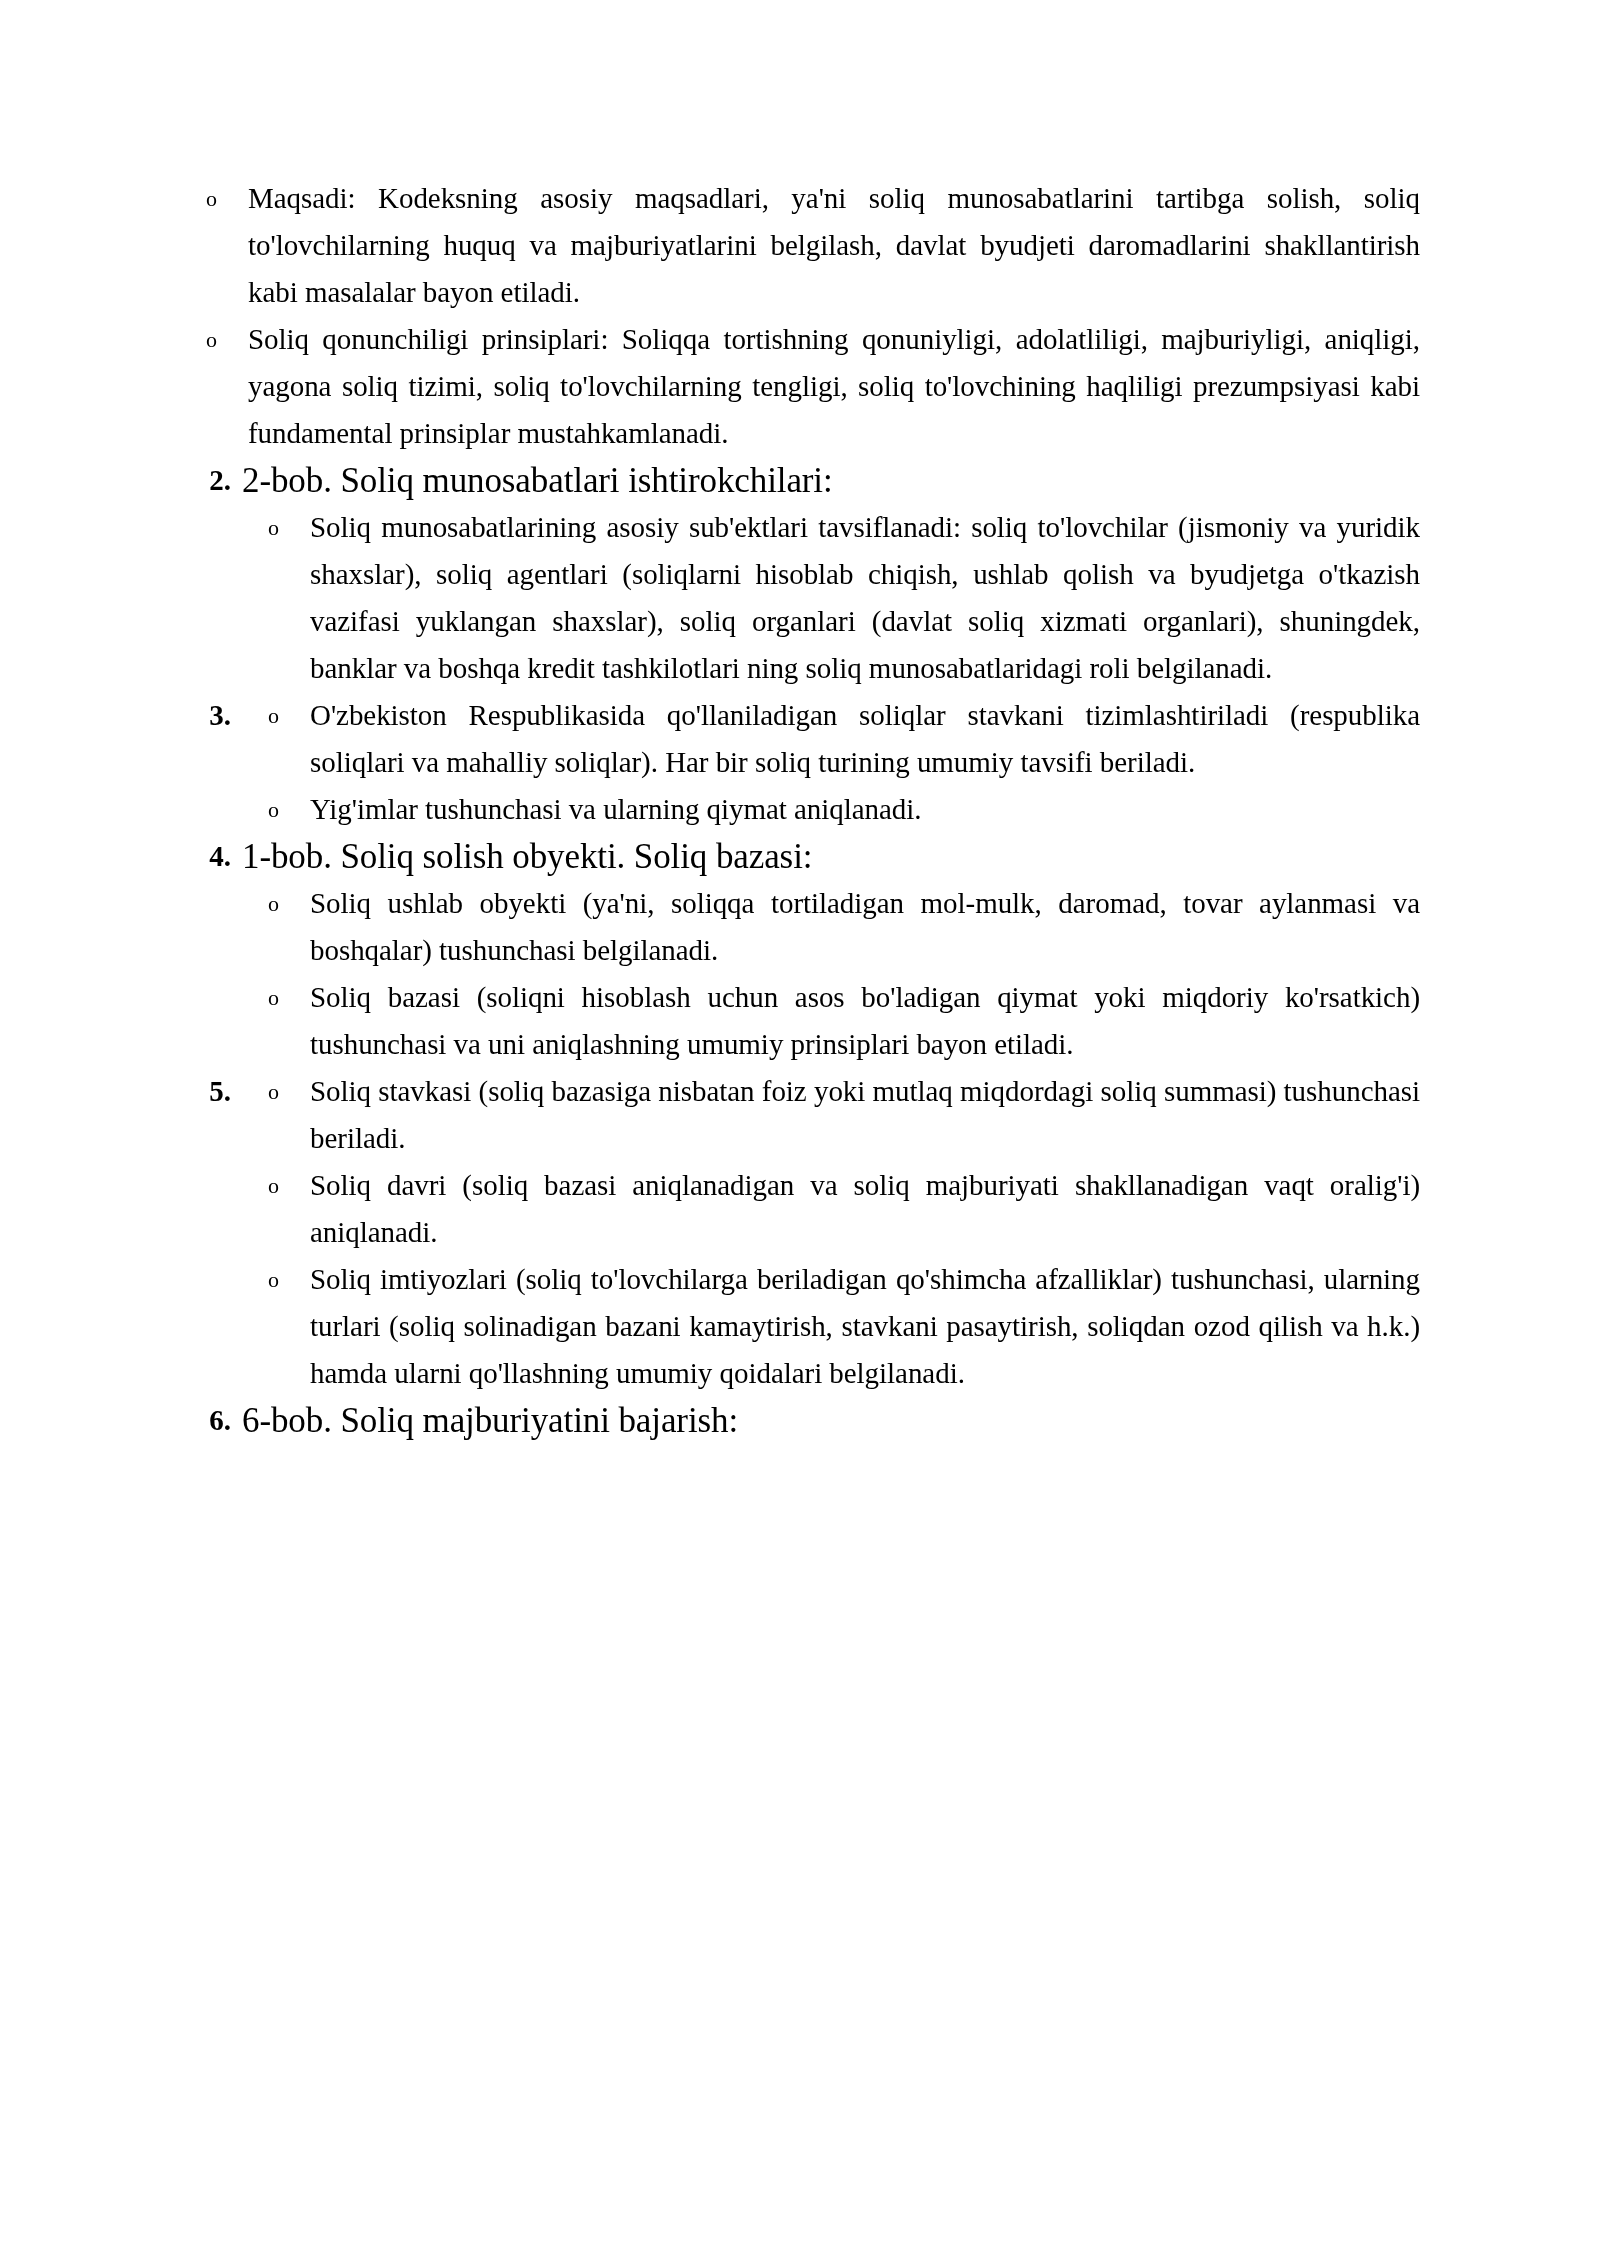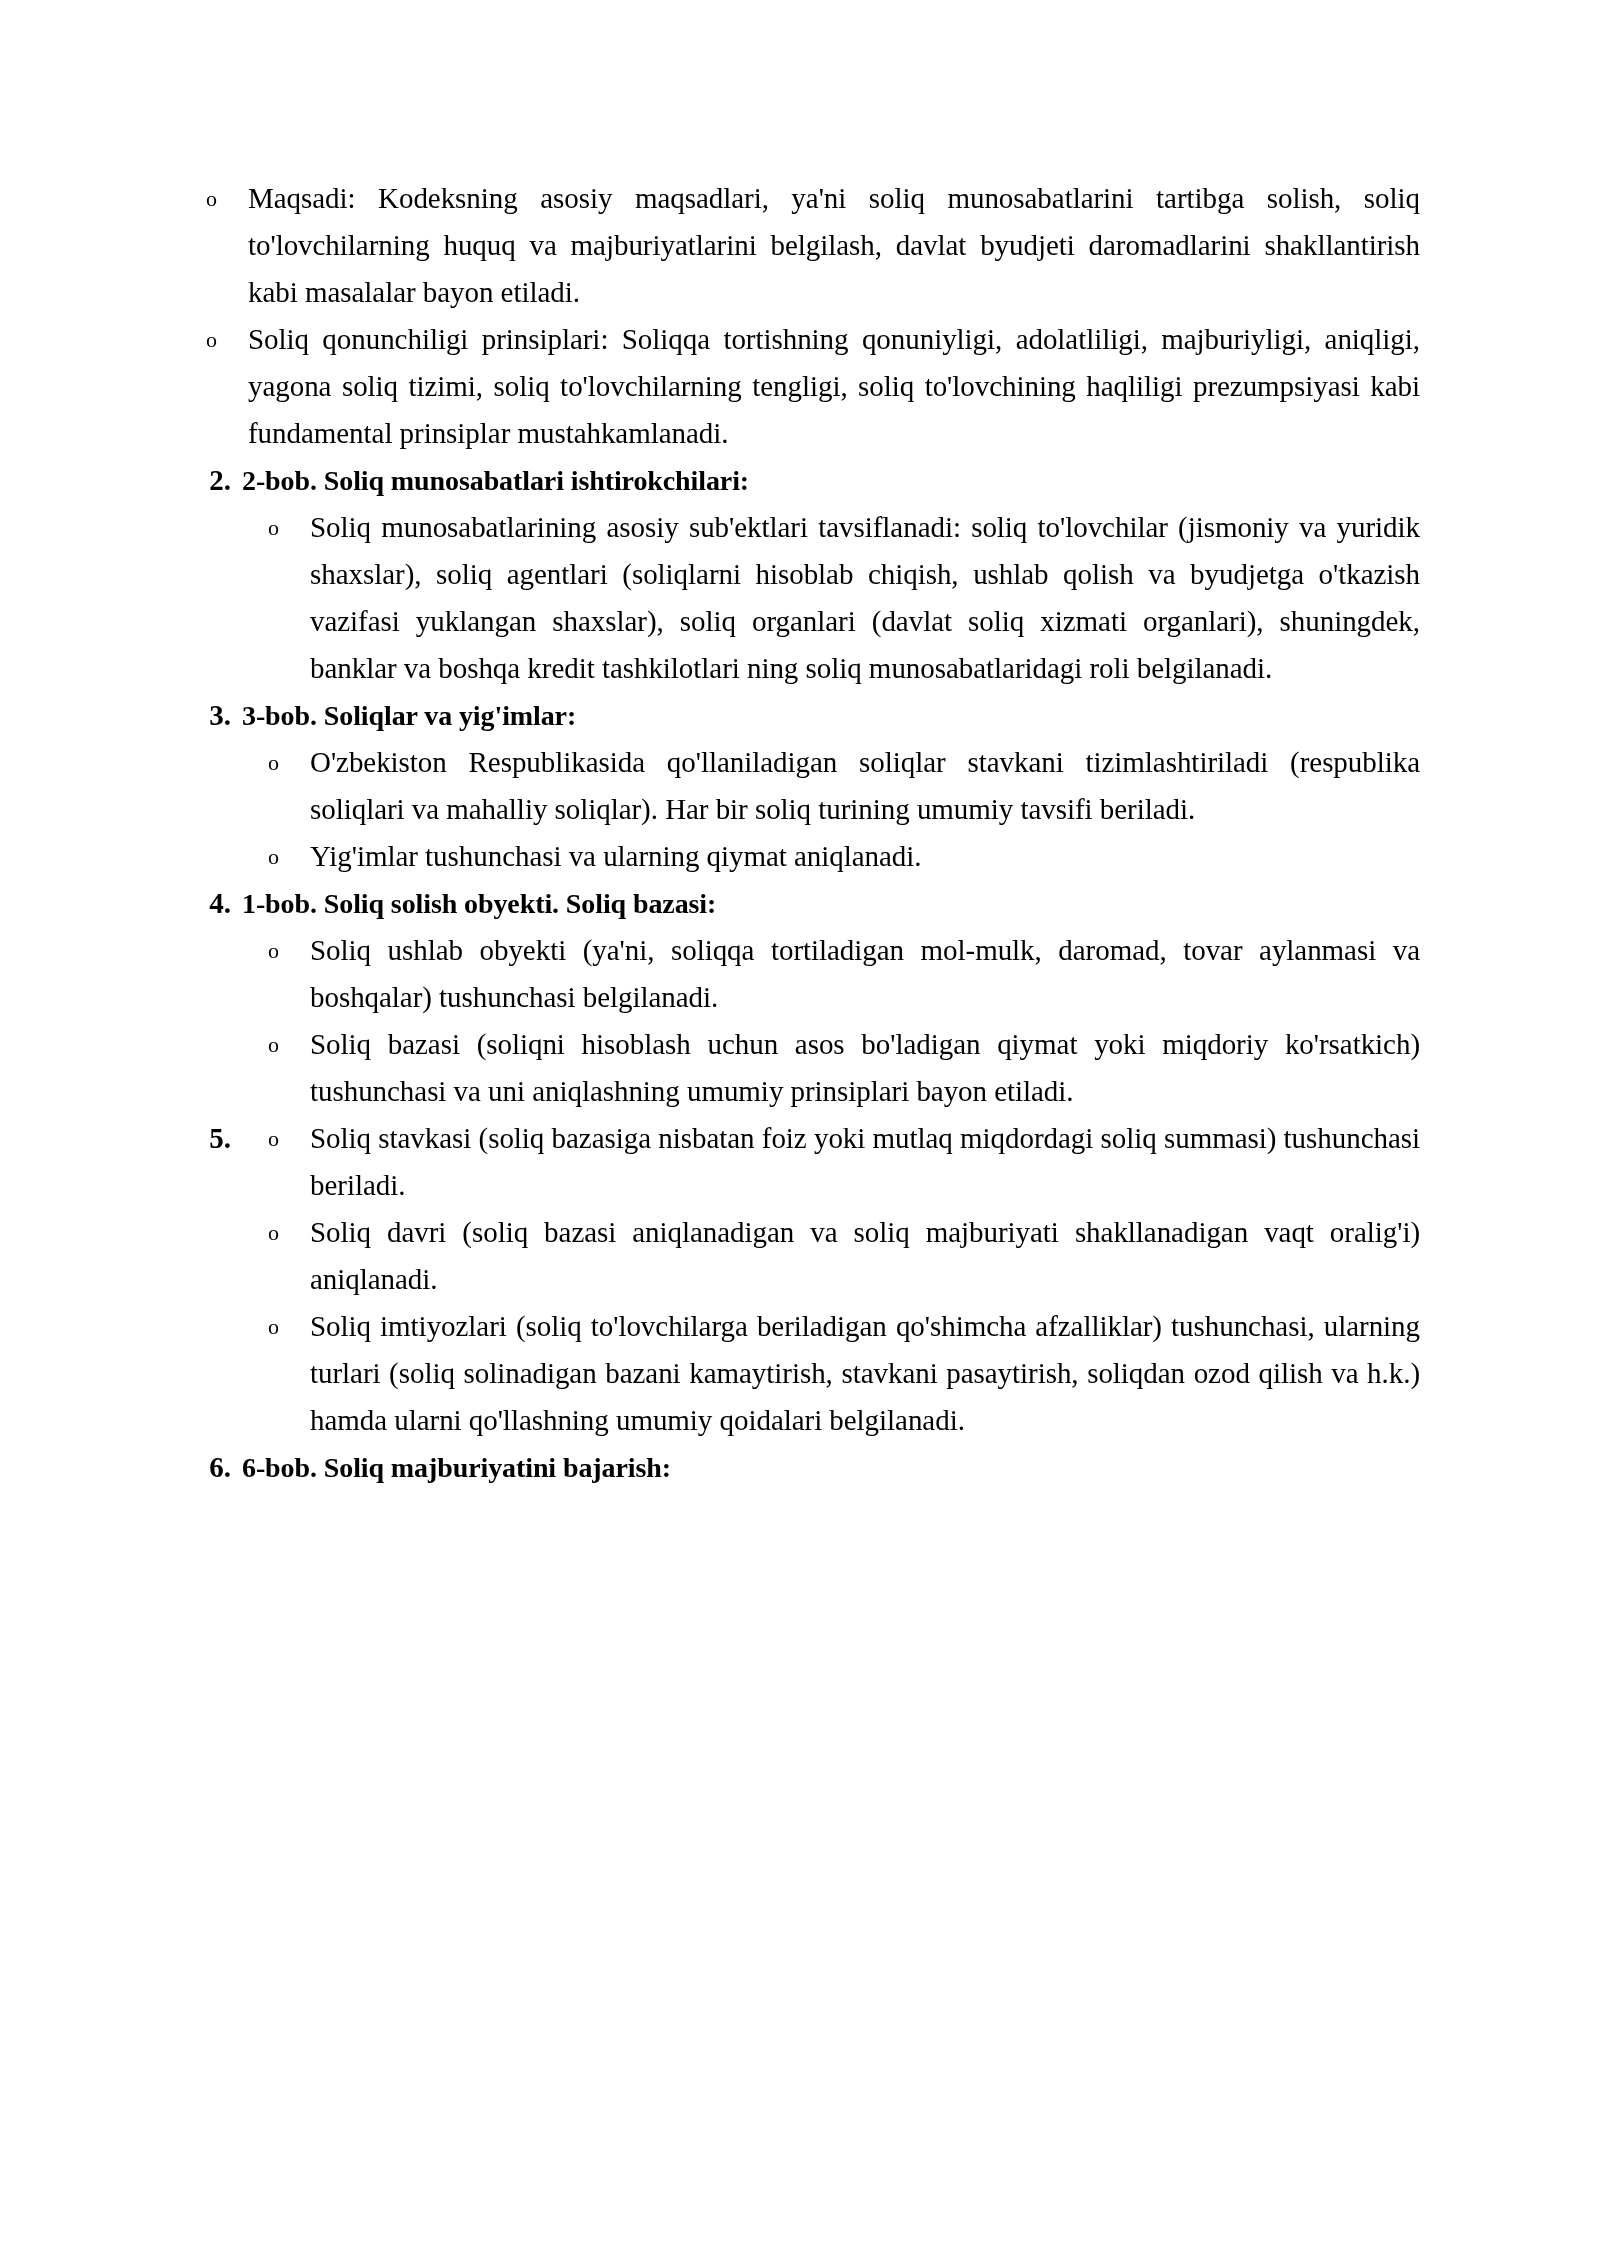--- a/index.html
+++ b/index.html
@@ -43,22 +43,22 @@
     left: 7px;
     top: 0;
     width: 44px;
     text-align: right;
     font-size: 29px;
     font-weight: bold;
     line-height: 47px;
     font-family: "Liberation Serif", "DejaVu Serif", serif;
   }
   .chapter-title {
-    font-size: 28px;
-    font-weight: bold;
+    font-size: 35px;
+    font-weight: normal;
     line-height: 47px;
     letter-spacing: -0.1px;
   }
 
   
   ul.level2 {
     list-style: none;
     margin: 0;
     padding: 0;
   }
@@ -117,21 +117,20 @@
           <div class="chapter-title">2-bob. Soliq munosabatlari ishtirokchilari:</div>
           <ul class="level2">
             <li class="point">
               <span class="point-marker">o</span>
               <span class="point-text"><span>Soliq munosabatlarining asosiy sub'ektlari tavsiflanadi: </span><b>soliq to'lovchilar</b><span> (jismoniy va yuridik shaxslar), </span><b>soliq agentlari</b><span> (soliqlarni hisoblab chiqish, ushlab qolish va byudjetga o'tkazish vazifasi yuklangan shaxslar), </span><b>soliq organlari</b><span> (davlat soliq xizmati organlari), shuningdek, </span><b>banklar va boshqa kredit tashkilotlari</b><span> ning soliq munosabatlaridagi roli belgilanadi.</span></span>
             </li>
           </ul>
         </li>
         <li class="chapter">
           <span class="chapter-marker">3.</span>
-          <div class="chapter-title">3-bob. Soliqlar va yig'imlar:</div>
           <ul class="level2">
             <li class="point">
               <span class="point-marker">o</span>
               <span class="point-text"><span>O'zbekiston Respublikasida qo'llaniladigan </span><b>soliqlar stavkani</b><span> tizimlashtiriladi (respublika soliqlari va mahalliy soliqlar). Har bir soliq turining umumiy tavsifi beriladi.</span></span>
             </li>
             <li class="point">
               <span class="point-marker">o</span>
               <span class="point-text"><b>Yig'imlar</b><span> tushunchasi va ularning qiymat aniqlanadi.</span></span>
             </li>
           </ul>

